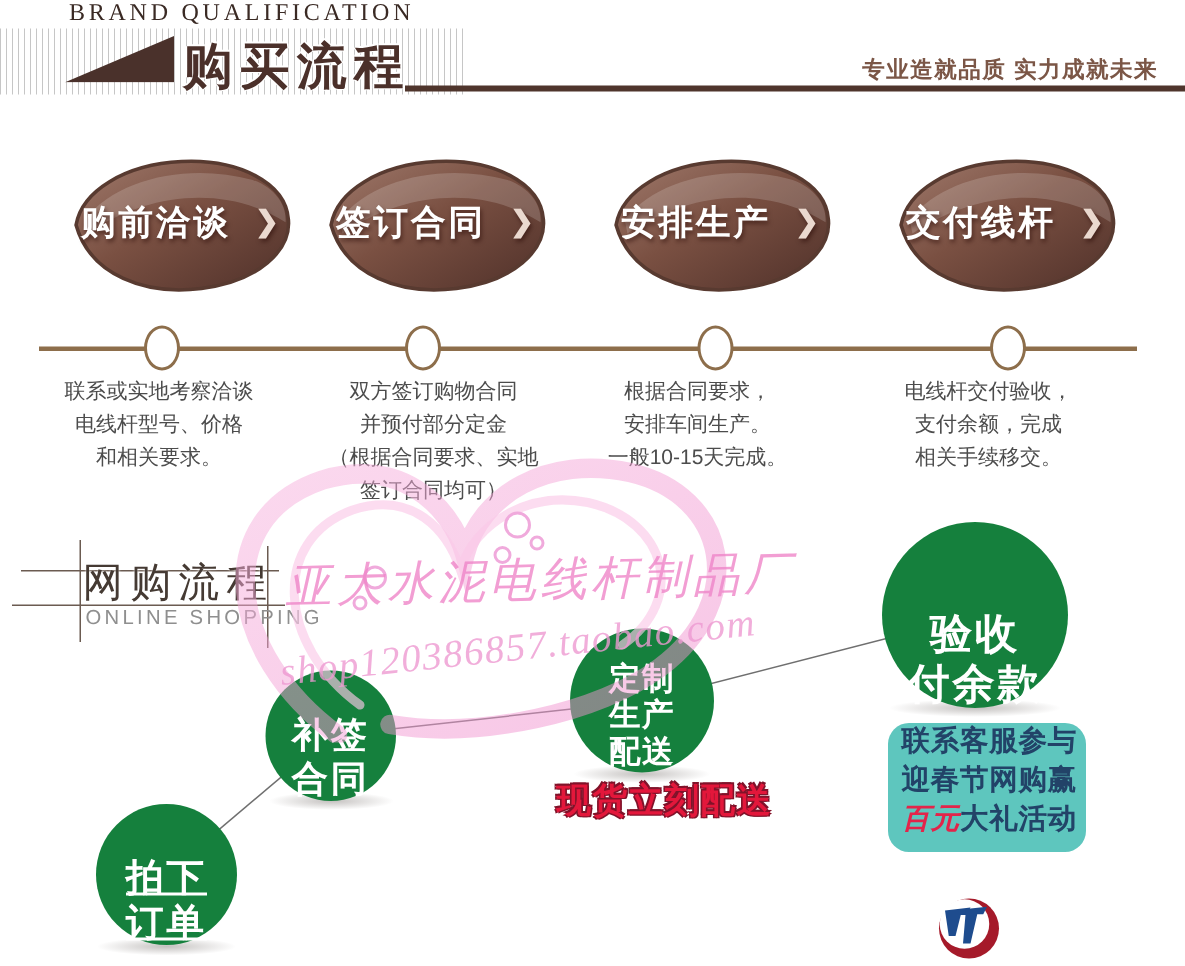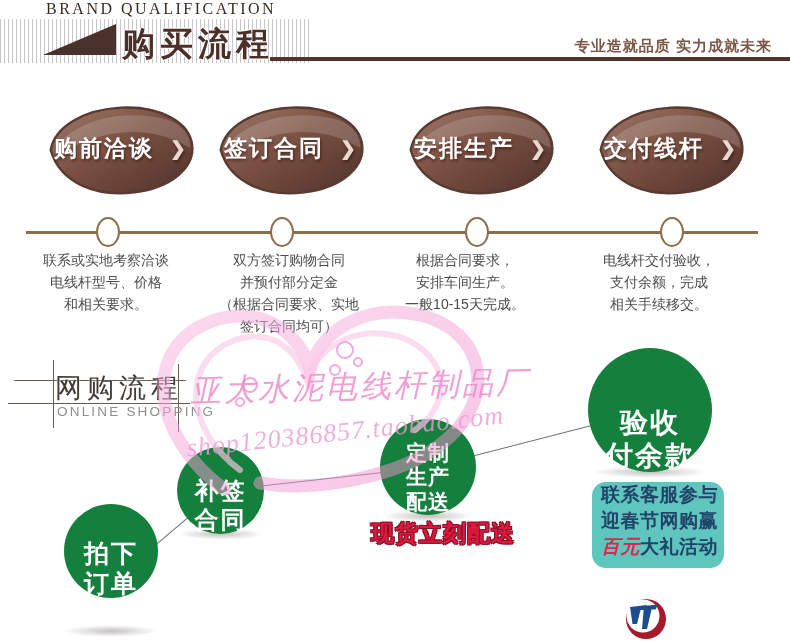--- a/index.html
+++ b/index.html
@@ -61,21 +61,21 @@
   .c12{left:111px;top:582px;width:143px;transform:rotate(-40.2deg);}
   .c23{left:220px;top:490px;width:209px;transform:rotate(-6.3deg);}
   .c34{left:428px;top:467px;width:229px;transform:rotate(-14.4deg);}
   .nshadow{position:absolute;height:12px;z-index:3;border-radius:50%;
            background:radial-gradient(ellipse at center,rgba(60,50,45,.30) 0%,rgba(60,50,45,0) 70%);}
   .s1{left:64px;top:625px;width:94px;} .s2{left:179px;top:528px;width:84px;}
   .s3{left:382px;top:510px;width:92px;} .s4{left:592px;top:466px;width:116px;}
   .fnode{position:absolute;border-radius:50%;background:#15803d;color:#fff;display:flex;
          flex-direction:column;align-items:center;justify-content:flex-end;font-weight:bold;z-index:4;}
   .fnode .nl{line-height:1.18;letter-spacing:2px;white-space:nowrap;}
-  .f1{left:64px;top:504px;width:94px;height:94px;font-size:25px;}
+  .f1{left:64px;top:536px;width:94px;height:94px;font-size:25px;text-decoration:underline;}
   .f2{left:177px;top:447px;width:87px;height:87px;font-size:24px;}
   .f3{left:380px;top:419px;width:96px;height:96px;font-size:21px;}
   .f3 .nl{letter-spacing:1px;}
   .f4{left:588px;top:348px;width:124px;height:124px;font-size:28px;}
 
   
   .instock{position:absolute;left:371px;top:518px;font-size:23px;font-weight:bold;letter-spacing:1px;
            color:#e3173b;z-index:5;white-space:nowrap;
            text-shadow:1px 1px 0 #80132a,-1px 1px 0 #80132a,1px -1px 0 #80132a,-1px -1px 0 #80132a;}
   .promo{position:absolute;left:592px;top:482px;width:132px;height:86px;background:#5ec6be;

